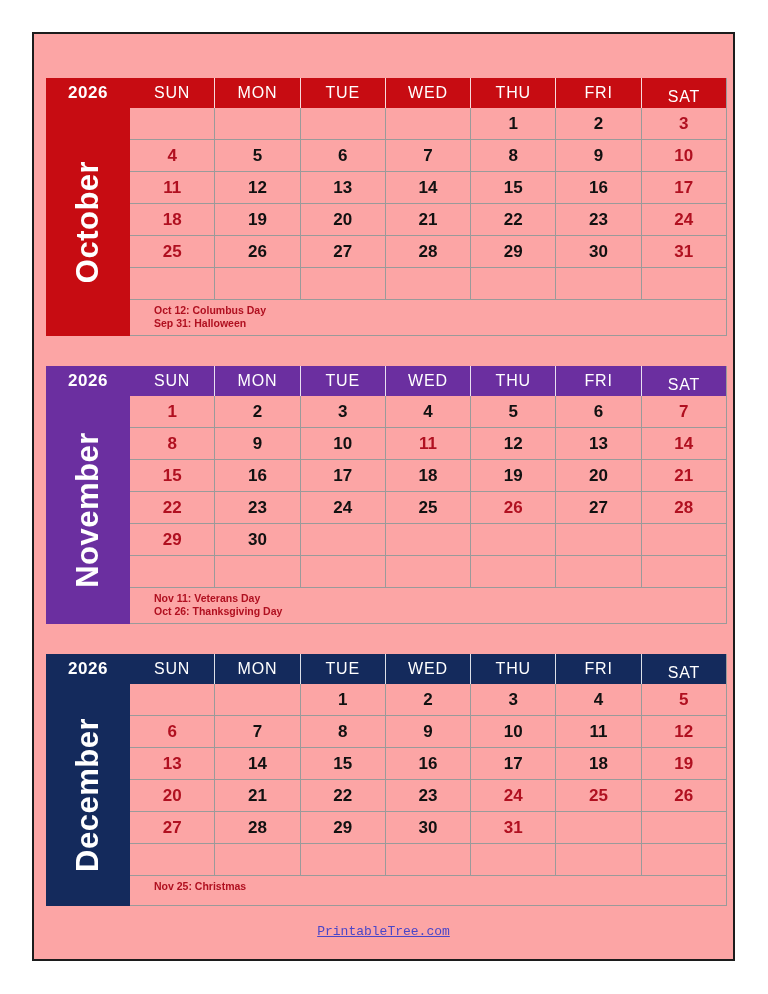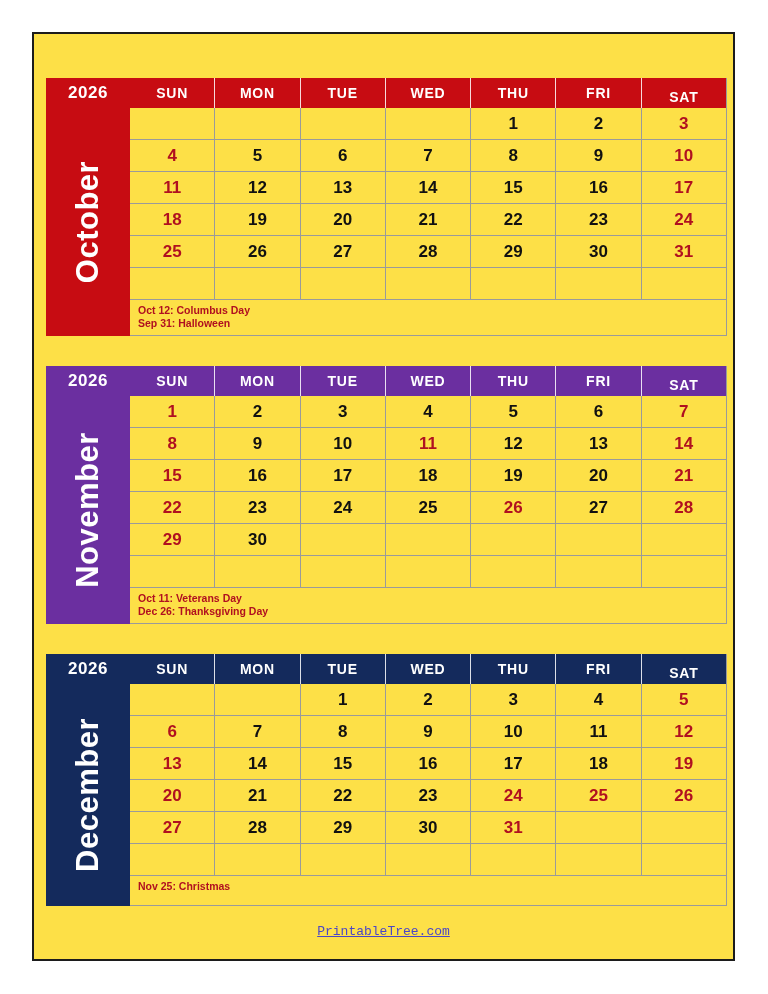--- a/index.html
+++ b/index.html
@@ -16,21 +16,21 @@
   }
 
   .page {
     position: absolute;
     left: 32px;
     top: 32px;
     width: 703px;
     height: 929px;
     border: 2px solid #1c1c1c;
     box-sizing: border-box;
-    background: #fde047;
+    background: #fca5a5;
   }
 
   .sheet {
     position: absolute;
     left: 12px;
     top: 44px;
     width: 681px;
     display: flex;
     flex-direction: column;
   }
@@ -91,22 +91,22 @@
     box-sizing: border-box;
   }
 
   .dow-row {
     display: flex;
     height: 30px;
   }
   .dow-cell {
     flex: 1 1 0;
     color: #ffffff;
-    font-size: 14px;
-    font-weight: bold;
+    font-size: 16px;
+    font-weight: normal;
     letter-spacing: 0.8px;
     display: flex;
     align-items: center;
     justify-content: center;
     border-right: 1px solid rgba(255,255,255,0.85);
     box-sizing: border-box;
   }
   .dow-cell:last-child { border-right: none; margin-top: 7px; }
 
   .week-row {
@@ -124,21 +124,21 @@
     color: #111111;
     border-left: 1px solid #9a9a9a;
     box-sizing: border-box;
   }
   .day-cell:first-child { border-left: none; }
   .day-cell.weekend-red { color: #b01020; }
   .day-cell.empty { color: transparent; }
 
   .notes-row {
     min-height: 30px;
-    padding: 4px 0 5px 8px;
+    padding: 4px 0 5px 24px;
     box-sizing: border-box;
     border-bottom: 1px solid #9a9a9a;
   }
   .note-line {
     color: #b01020;
     font-size: 10.5px;
     font-weight: bold;
     line-height: 13px;
     white-space: pre;
   }
@@ -311,22 +311,22 @@
           <div class="week-row">
             <div class="day-cell empty"></div>
             <div class="day-cell empty"></div>
             <div class="day-cell empty"></div>
             <div class="day-cell empty"></div>
             <div class="day-cell empty"></div>
             <div class="day-cell empty"></div>
             <div class="day-cell empty"></div>
           </div>
           <div class="notes-row">
-            <div class="note-line">Oct 11: Veterans Day</div>
-            <div class="note-line">Dec 26: Thanksgiving Day</div>
+            <div class="note-line">Nov 11: Veterans Day</div>
+            <div class="note-line">Oct 26: Thanksgiving Day</div>
           </div>
         </div>
       </div>
       <div class="month-block theme-navy">
         <div class="spine">
           <div class="spine-year">2026</div>
           <div class="spine-name-wrap">
             <div class="spine-name">December</div>
           </div>
         </div>

